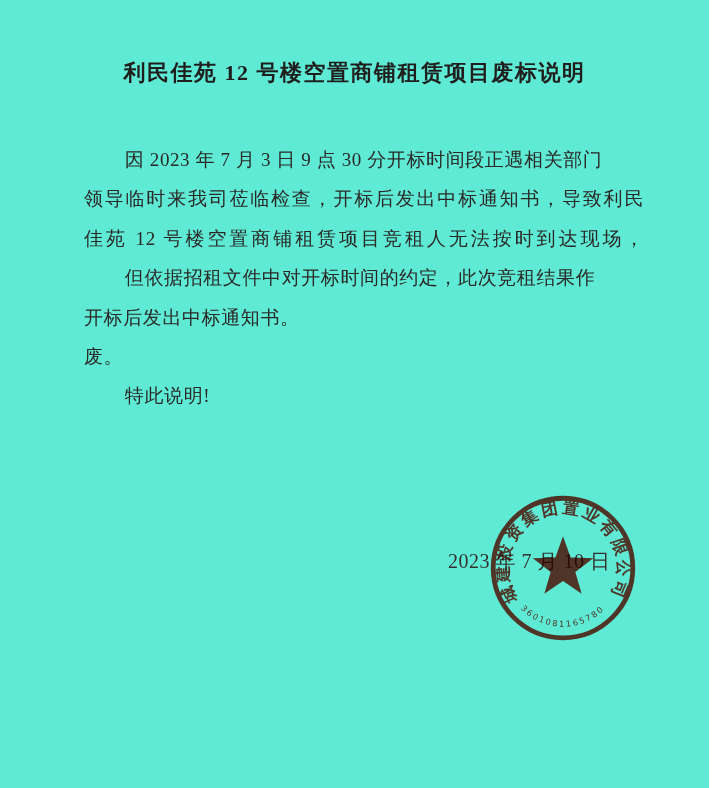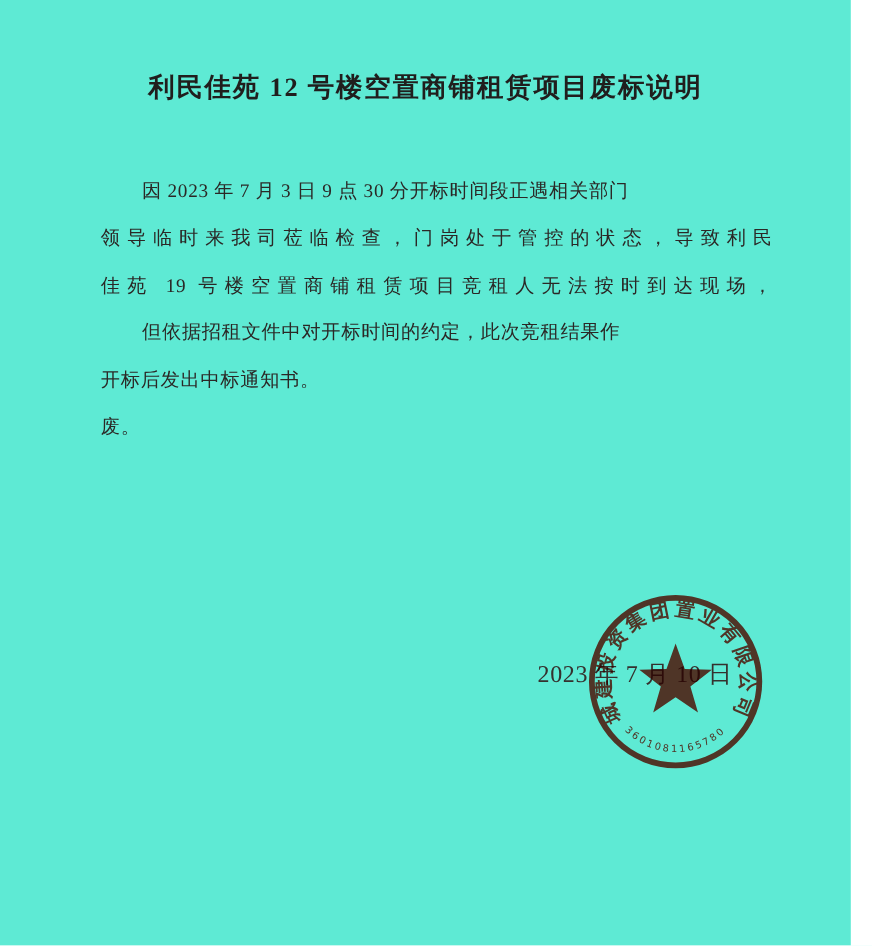--- a/index.html
+++ b/index.html
@@ -14,21 +14,21 @@
   .title{
     position:absolute;top:58px;left:0;width:100%;
     margin:0;text-align:center;
     font-size:22px;font-weight:bold;letter-spacing:1.5px;
     color:#201e1d;
   }
   .body-text{
     position:absolute;left:84px;top:140px;width:560px;
   }
   .bline{
-    margin:0;font-size:16px;line-height:39.4px;
+    margin:0;font-size:19px;line-height:39.4px;
     letter-spacing:0.6px;white-space:nowrap;
   }
   .bline.fill{
     white-space:normal;
     text-align:justify;text-align-last:justify;
   }
   .bline.indent{text-indent:2.15em;}
   .date-line{
     position:absolute;left:448px;top:548px;
     font-size:20px;letter-spacing:0.5px;
@@ -55,25 +55,26 @@
 </style>
 </head>
 <body>
 
 <div class="page">
 
   <h1 class="title">利民佳苑 12 号楼空置商铺租赁项目废标说明</h1>
 
   <div class="body-text">
     <p class="bline indent">因 2023 年 7 月 3 日 9 点 30 分开标时间段正遇相关部门</p>
-    <p class="bline fill">领导临时来我司莅临检查，门岗处于管控的状态，导致利民</p>
-    <p class="bline fill">佳苑 19 号楼空置商铺租赁项目竞租人无法按时到达现场，</p>
+    <p class="bline fill">领导临时来我司莅临检查，开标后发出中标通知书，导致利民</p>
+    <p class="bline fill">佳苑 12 号楼空置商铺租赁项目竞租人无法按时到达现场，</p>
     <p class="bline indent">但依据招租文件中对开标时间的约定，此次竞租结果作</p>
     <p class="bline">开标后发出中标通知书。</p>
     <p class="bline">废。</p>
+    <p class="bline indent">特此说明!</p>
   </div>
 
   <div class="date-line">2023 年 7 月 10 日</div>
 
   <div class="seal">
     <svg viewBox="0 0 160 160" xmlns="http://www.w3.org/2000/svg">
       <defs>
         <path id="arcCompany" d="M 39.7,120.3 A 57,57 0 1 1 120.3,120.3" fill="none"></path>
         <path id="arcSerial" d="M 24.7,105.8 A 61,61 0 0 0 135.3,105.8" fill="none"></path>
       </defs>

